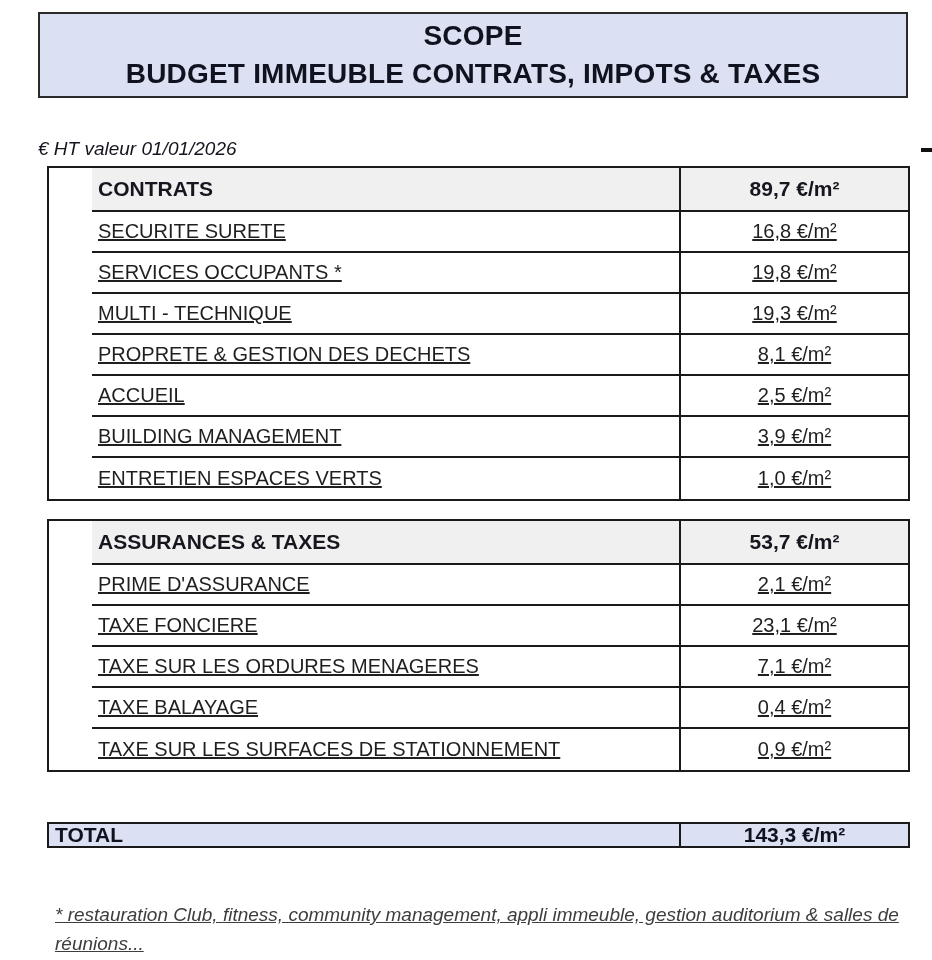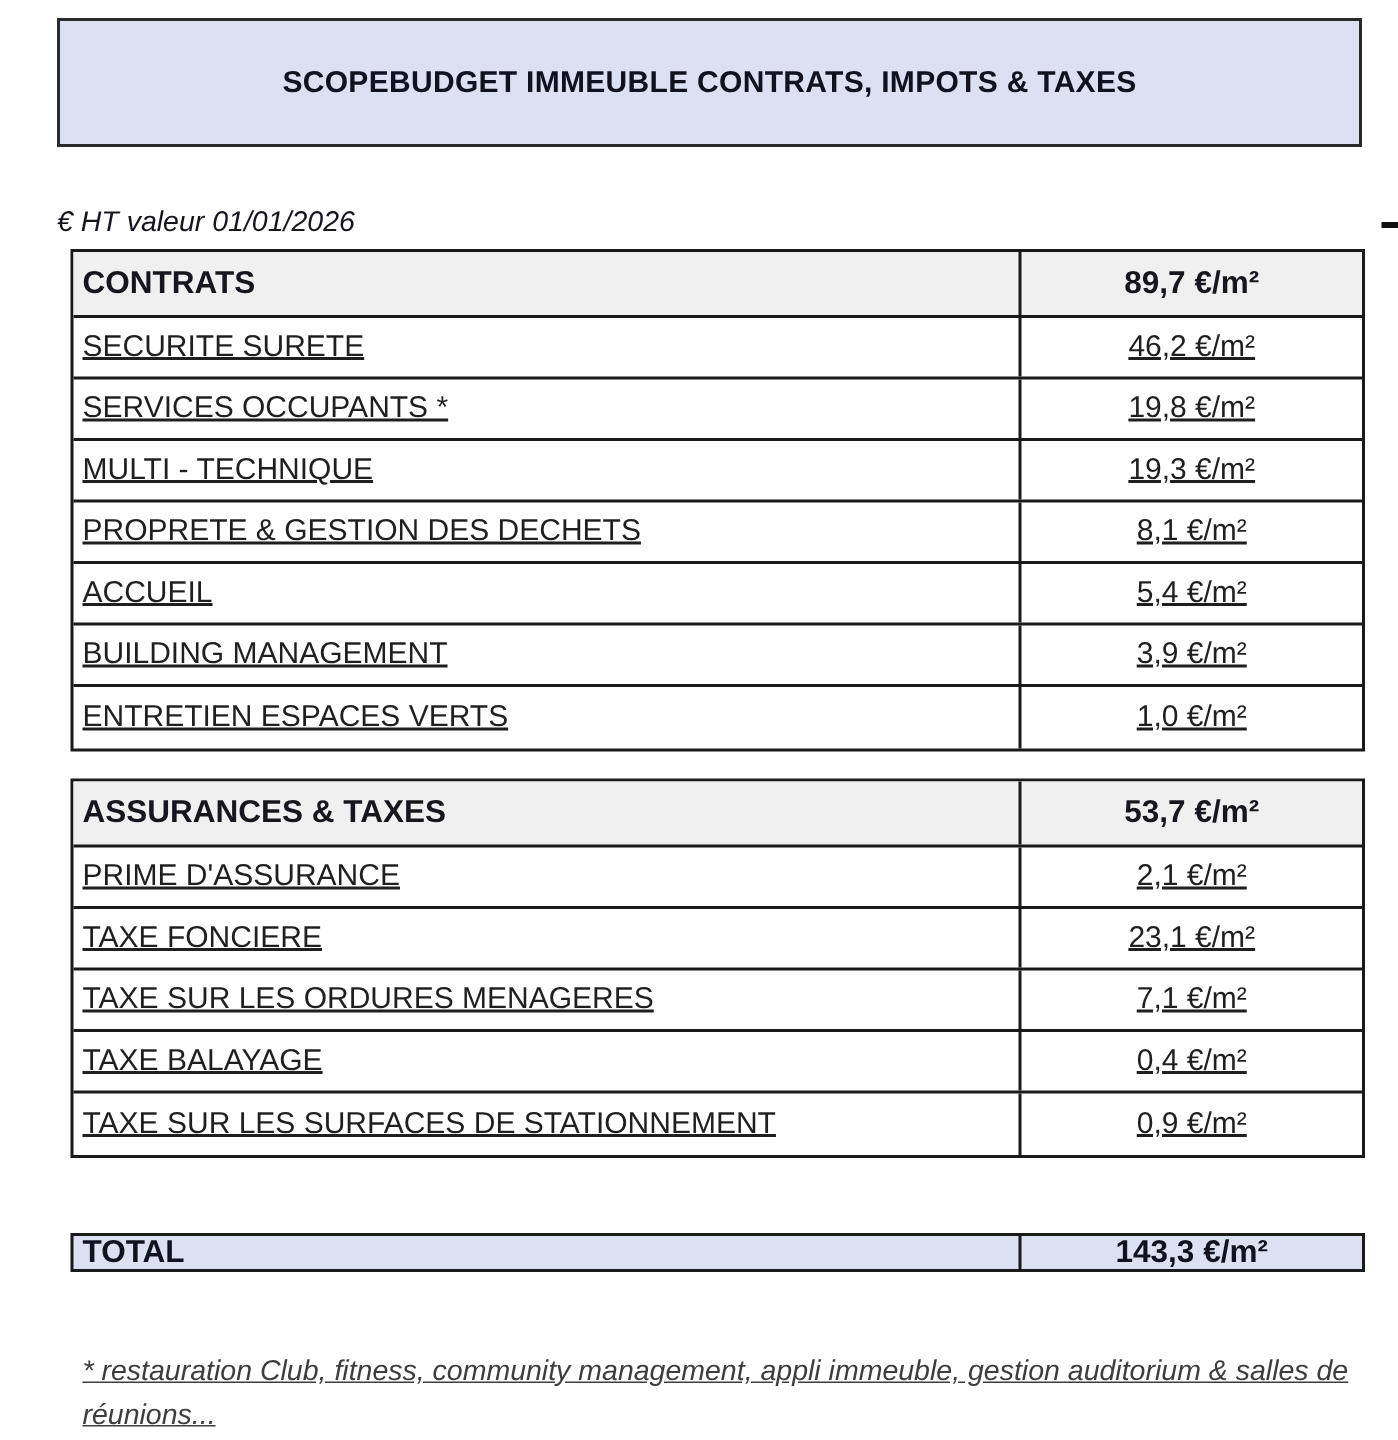--- a/index.html
+++ b/index.html
@@ -21,24 +21,24 @@
   }
   .page { position: relative; width: 932px; height: 960px; }
 
   
   .title-box {
     position: absolute;
     left: 38px; top: 12px;
     width: 870px; height: 86px;
     background: var(--title-bg);
     border: 2px solid #2a2a2a;
-    display: flex; flex-direction: row;
+    display: flex; flex-direction: column;
     align-items: center; justify-content: center;
     font-weight: bold;
-    font-size: 20px;
+    font-size: 28px;
     line-height: 1.35;
     color: #10131f;
     letter-spacing: 0.2px;
   }
 
   
   .note {
     position: absolute;
     left: 38px; top: 138px;
     font-style: italic;
@@ -51,20 +51,21 @@
     width: 11px; height: 4px;
     background: #111111;
   }
 
   
   .tables { position: absolute; left: 47px; top: 166px; width: 863px; }
   .data-table {
     border: 2px solid var(--border);
     margin-bottom: 18px;
     background: #ffffff;
+    padding-left: 43px;
   }
   .row {
     display: flex;
     border-bottom: 2px solid var(--border);
   }
   .row:last-child { border-bottom: none; }
   .cell.label {
     flex: 1;
     padding: 7px 6px 7px 6px;
     font-size: 20px;
@@ -133,37 +134,37 @@
   <div class="edge-mark"></div>
 
   <div class="tables" id="tables-container">
       <div class="data-table">
         <div class="row header">
           <div class="cell label">CONTRATS</div>
           <div class="cell value">89,7 €/m²</div>
         </div>
         <div class="row data">
           <div class="cell label">SECURITE SURETE</div>
-          <div class="cell value">46,2 €/m²</div>
+          <div class="cell value">16,8 €/m²</div>
         </div>
         <div class="row data">
           <div class="cell label">SERVICES OCCUPANTS *</div>
           <div class="cell value">19,8 €/m²</div>
         </div>
         <div class="row data">
           <div class="cell label">MULTI - TECHNIQUE</div>
           <div class="cell value">19,3 €/m²</div>
         </div>
         <div class="row data">
           <div class="cell label">PROPRETE &amp; GESTION DES DECHETS</div>
           <div class="cell value">8,1 €/m²</div>
         </div>
         <div class="row data">
           <div class="cell label">ACCUEIL</div>
-          <div class="cell value">5,4 €/m²</div>
+          <div class="cell value">2,5 €/m²</div>
         </div>
         <div class="row data">
           <div class="cell label">BUILDING MANAGEMENT</div>
           <div class="cell value">3,9 €/m²</div>
         </div>
         <div class="row data">
           <div class="cell label">ENTRETIEN ESPACES VERTS</div>
           <div class="cell value">1,0 €/m²</div>
         </div>
       </div>

